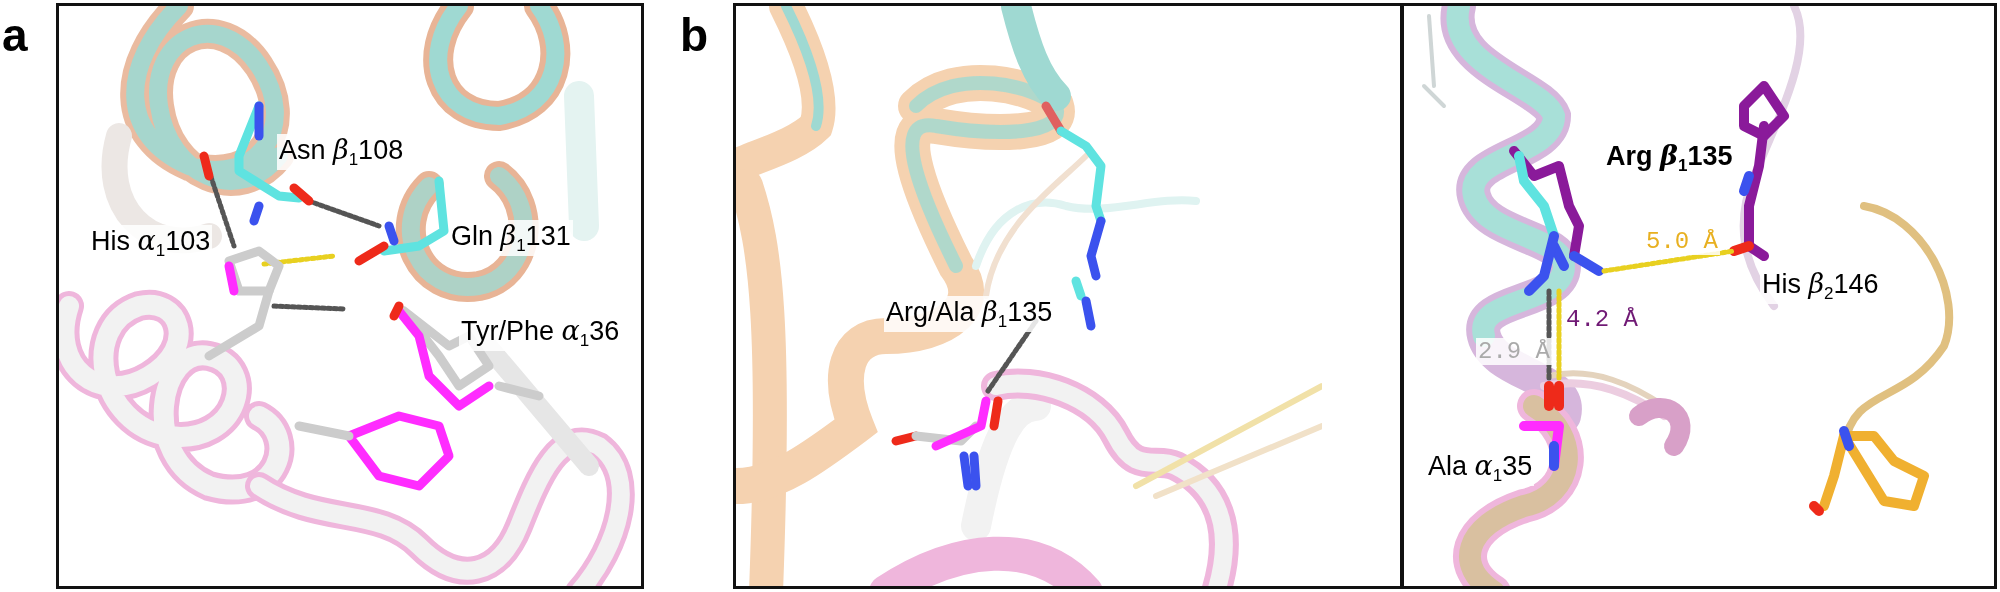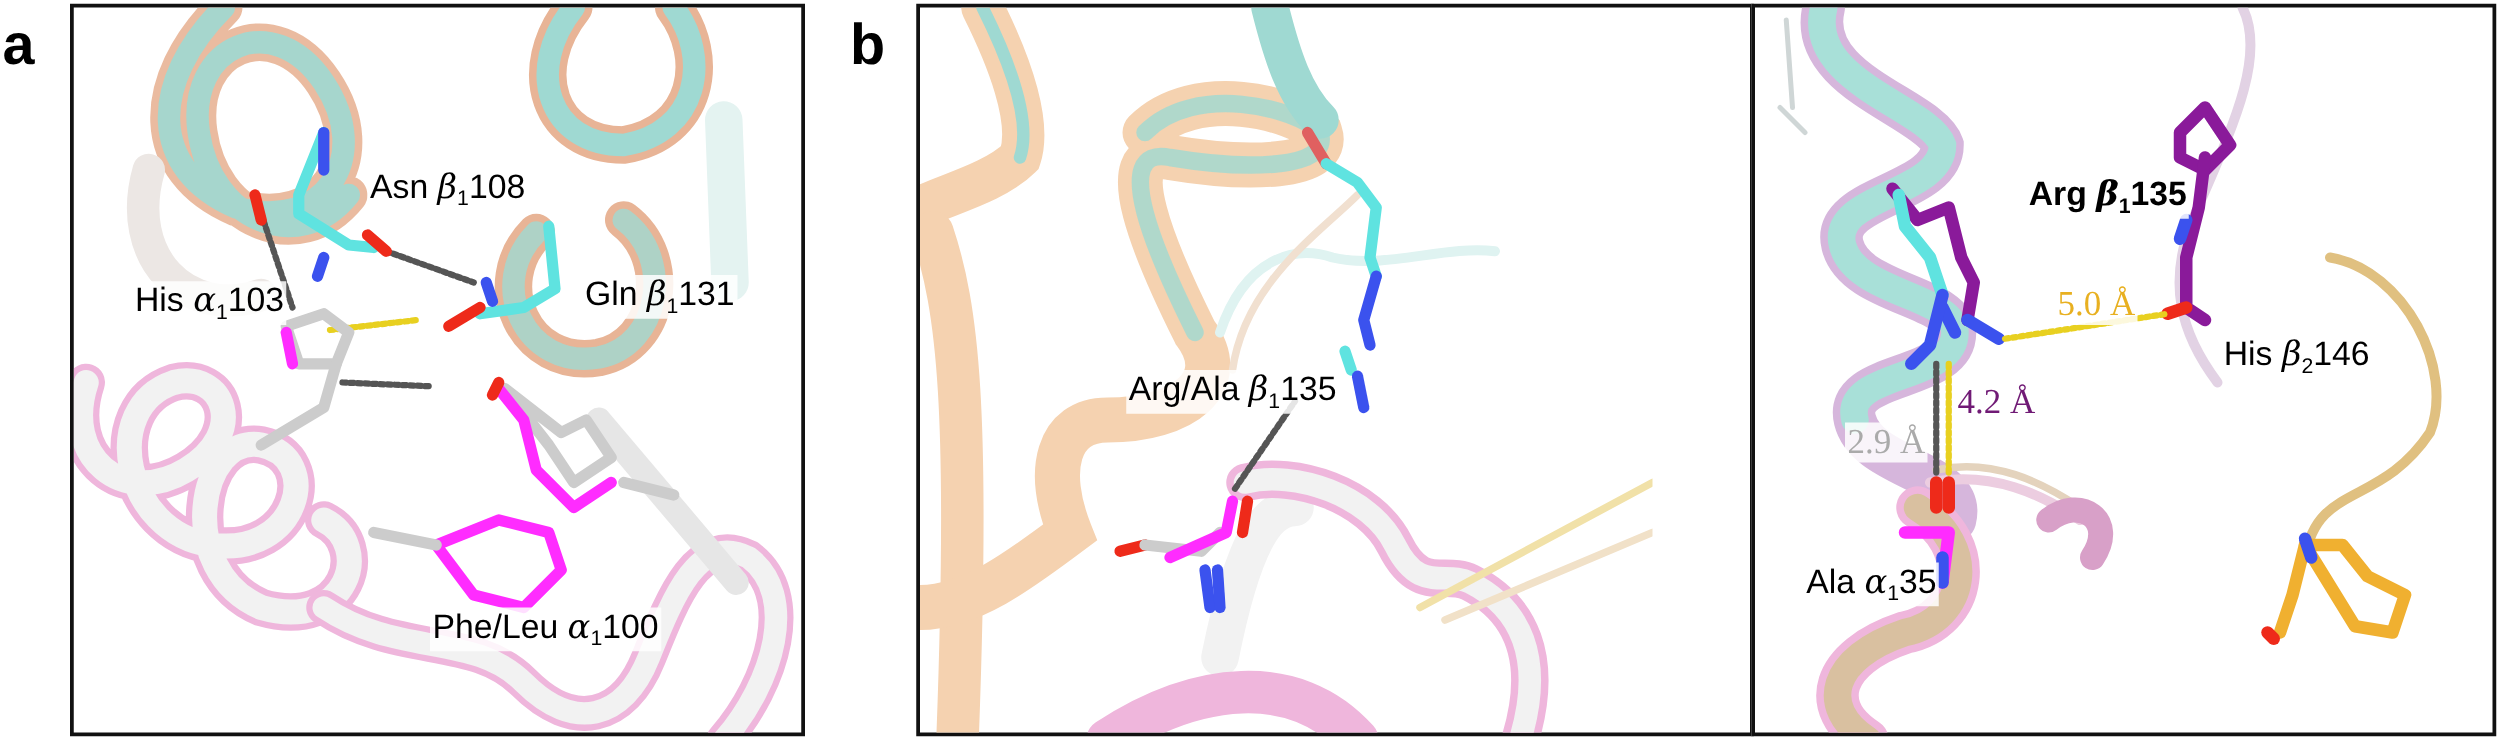--- a/index.html
+++ b/index.html
@@ -1,23 +1,23 @@
 <!DOCTYPE html>
 <html><head>
 <meta charset="utf-8">
 <style>
   html, body { margin:0; padding:0; background:#ffffff; }
   body { width:2000px; height:592px; position:relative; overflow:hidden; font-family:"Liberation Sans", sans-serif; }
   .panel-letter { position:absolute; font-family:"Liberation Sans", sans-serif; font-weight:bold; font-size:46px; color:#000; line-height:1; }
   .panel { position:absolute; top:3px; border:3px solid #111; background:#fff; overflow:hidden; box-sizing:border-box; }
   .panel svg { position:absolute; left:0; top:0; }
-  .label { position:absolute; font-family:"Liberation Sans", sans-serif; font-size:27px; color:#000; white-space:nowrap; background:rgba(255,255,255,0.85); padding:0 2px; line-height:1.15;margin-left:17px; }
+  .label { position:absolute; font-family:"Liberation Sans", sans-serif; font-size:27px; color:#000; white-space:nowrap; background:rgba(255,255,255,0.85); padding:0 2px; line-height:1.15; }
   .label .greek { font-style:italic; font-family:"DejaVu Serif", serif; }
   .label sub { font-size:17px; vertical-align:-6px; }
-  .dist { position:absolute; font-family:Liberation Serif, serif; font-size:28px; white-space:nowrap; background:rgba(255,255,255,0.85); padding:0 2px; }
+  .dist { position:absolute; font-family:Liberation Mono, monospace; font-size:24px; white-space:nowrap; background:rgba(255,255,255,0.85); padding:0 2px; }
 </style>
 </head>
 <body>
 
 <div class="panel-letter" style="left:2px;top:12px;">a</div>
 <div class="panel-letter" style="left:680px;top:12px;">b</div>
 <div class="panel-letter" style="left:1352px;top:12px;">c</div>
 
 <div class="panel" style="left:56px;width:588px;height:586px;">
   <svg width="588" height="586" viewBox="0 0 588 586">
@@ -74,22 +74,22 @@
   </svg>
   <div class="label" style="left:218px;top:128px;">
     <span>Asn </span><span class="greek">β</span><sub>1</sub><span>108</span>
   </div>
   <div class="label" style="left:30px;top:219px;">
     <span>His </span><span class="greek">α</span><sub>1</sub><span>103</span>
   </div>
   <div class="label" style="left:390px;top:214px;">
     <span>Gln </span><span class="greek">β</span><sub>1</sub><span>131</span>
   </div>
-  <div class="label" style="left:268px;top:480px;">
-    <span>Phe/Leu </span><span class="greek">α</span><sub>1</sub><span>100</span>
+  <div class="label" style="left:400px;top:309px;">
+    <span>Tyr/Phe </span><span class="greek">α</span><sub>1</sub><span>36</span>
   </div>
 </div>
 
 <div class="panel" style="left:733px;width:670px;height:586px;">
   <svg width="586" height="586" viewBox="0 0 586 586">
     <g fill="none" stroke-linecap="round">
       <path d="M50 0 C70 40 90 90 80 120 C60 140 20 150 0 160" stroke="#f5d2b0" stroke-width="34"></path>
       <path d="M50 0 C70 40 90 90 80 120" stroke="#9fd9d2" stroke-width="10"></path>
       <path d="M10 180 C30 240 40 320 30 586" stroke="#f5d2b0" stroke-width="34"></path>
       <path d="M10 180 C20 240" stroke="#9fd9d2" stroke-width="12"></path>

